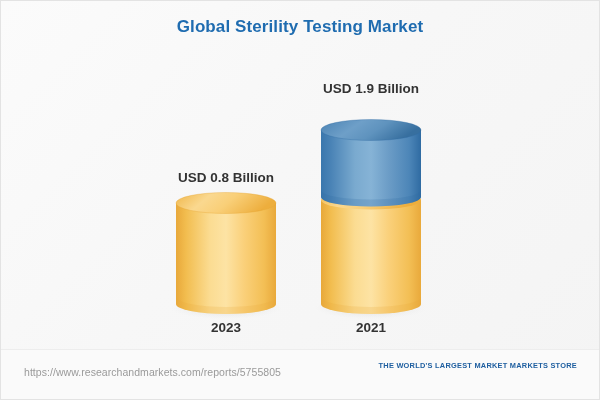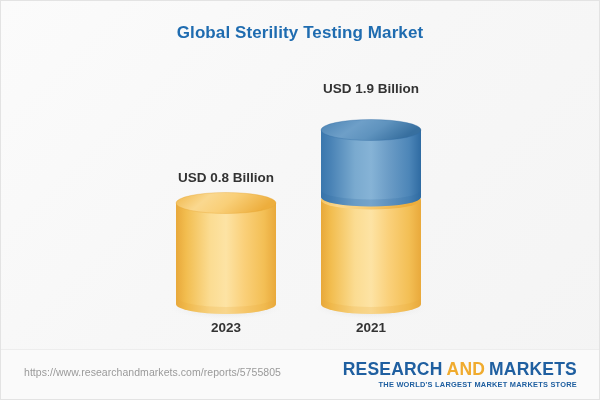--- a/index.html
+++ b/index.html
@@ -19,21 +19,21 @@
     background: linear-gradient(135deg, #fbfbfb 0%, #f7f7f7 45%, #f4f4f4 100%);
     border: 1px solid #e3e3e3;
     overflow: hidden;
   }
 
   
   #header {
     position: absolute;
     top: 0; left: 0; right: 0;
     text-align: center;
-    padding-top: 22px;
+    padding-top: 16px;
   }
   #chart-title {
     font-size: 17px;
     font-weight: bold;
     color: #1f6cb0;
     letter-spacing: 0.1px;
     line-height: 20px;
   }
   #chart-subtitle {
     margin-top: 9px;
@@ -194,18 +194,17 @@
   <div class="value-label" style="left:135px; top:169px;">USD 0.8 Billion</div>
   <div class="value-label" style="left:280px; top:80px;">USD 1.9 Billion</div>
 
   <div class="axis-label" style="left:135px; top:319px;">2023</div>
   <div class="axis-label" style="left:280px; top:319px;">2021</div>
 
   <div id="footer">
     <a id="footer-url" href="#" style="text-decoration:none;">https://www.researchandmarkets.com/reports/5755805</a>
 
     <div id="logo">
-      <div id="logo-wordmark"><span class="logo-blue">RESEARCH</span><span class="logo-gold" style="margin:0 4px;">AND</span><span class="logo-blue">MARKETS</span></div>
       <div id="logo-tagline">THE WORLD'S LARGEST MARKET MARKETS STORE</div>
     </div>
   </div>
 
 </div>
 
 </body></html>

